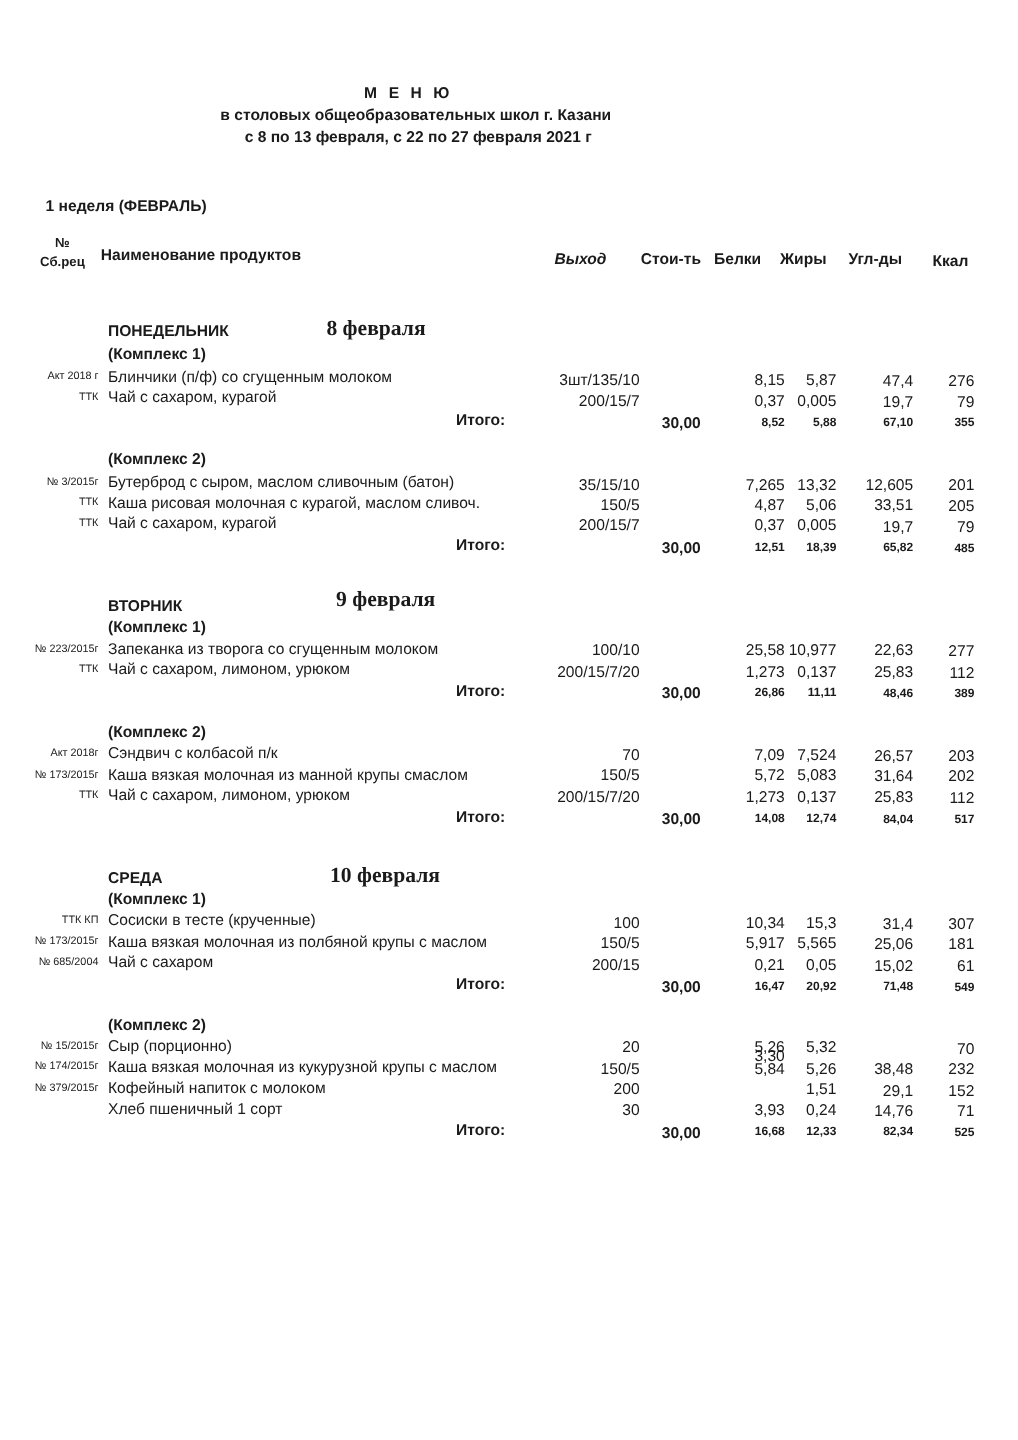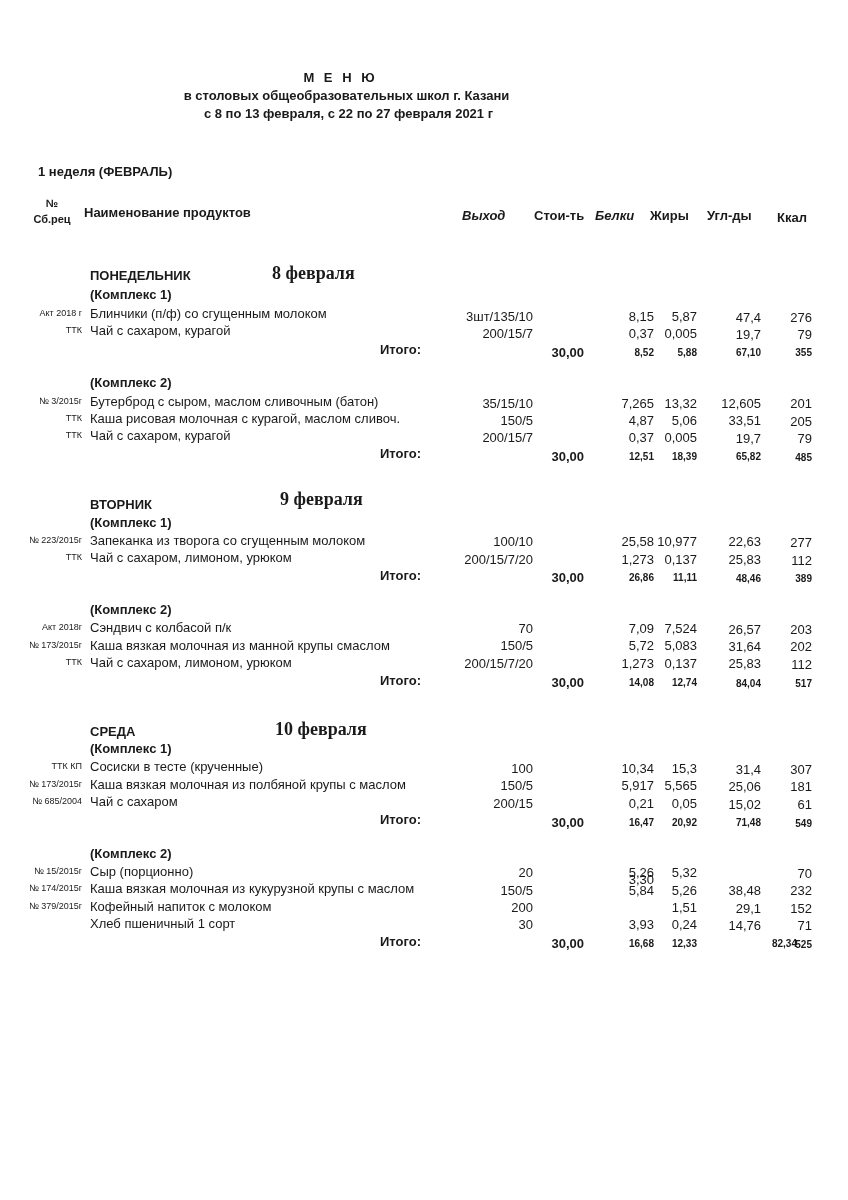--- a/index.html
+++ b/index.html
@@ -38,21 +38,21 @@
 
   <div class="abs week">1 неделя (ФЕВРАЛЬ)</div>
 
   <div class="abs hdr hdr-num">
     <div>№</div>
     <div>Сб.рец</div>
   </div>
   <div class="abs hdr" style="left:84px;top:205px;">Наименование продуктов</div>
   <div class="abs hdr" style="left:462px;top:208px;font-style:italic;">Выход</div>
   <div class="abs hdr" style="left:534px;top:208px;">Стои-ть</div>
-  <div class="abs hdr" style="left:595px;top:208px;font-style:italic;">Белки</div>
+  <div class="abs hdr" style="left:595px;top:208px;">Белки</div>
   <div class="abs hdr" style="left:650px;top:208px;">Жиры</div>
   <div class="abs hdr" style="left:707px;top:208px;">Угл-ды</div>
   <div class="abs hdr" style="left:777px;top:210px;">Ккал</div>
 
   <div class="abs day" style="top:268px;">ПОНЕДЕЛЬНИК</div>
   <div class="abs date" style="left:272px;top:263px;">8 февраля</div>
 
   <div class="abs cplx" style="top:287px;">(Комплекс 1)</div>
 
   <div class="abs rec" style="top:308px;">Акт 2018 г</div>
@@ -236,16 +236,16 @@
   <div class="abs num out" style="top:917px;">30</div>
   <div class="abs num b" style="top:917px;">3,93</div>
   <div class="abs num f" style="top:917px;">0,24</div>
   <div class="abs num c" style="top:918px;">14,76</div>
   <div class="abs num k" style="top:918px;">71</div>
 
   <div class="abs itogo" style="top:934px;">Итого:</div>
   <div class="abs cost" style="top:936px;">30,00</div>
   <div class="abs tot b" style="top:938px;">16,68</div>
   <div class="abs tot f" style="top:938px;">12,33</div>
-  <div class="abs tot c" style="top:938px;padding-left:36px;">82,34</div>
+  <div class="abs tot c" style="top:938px;">82,34</div>
   <div class="abs tot k" style="top:939px;">525</div>
 
 </div>
 
 </body></html>

